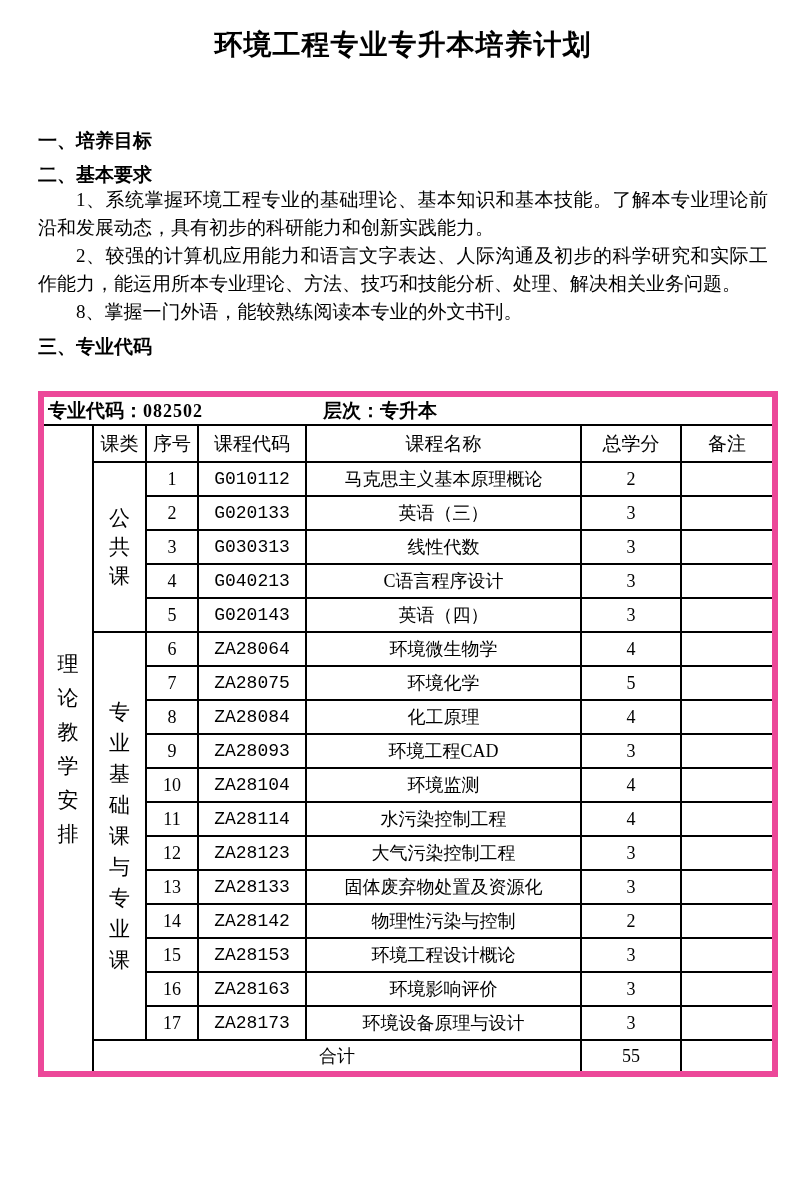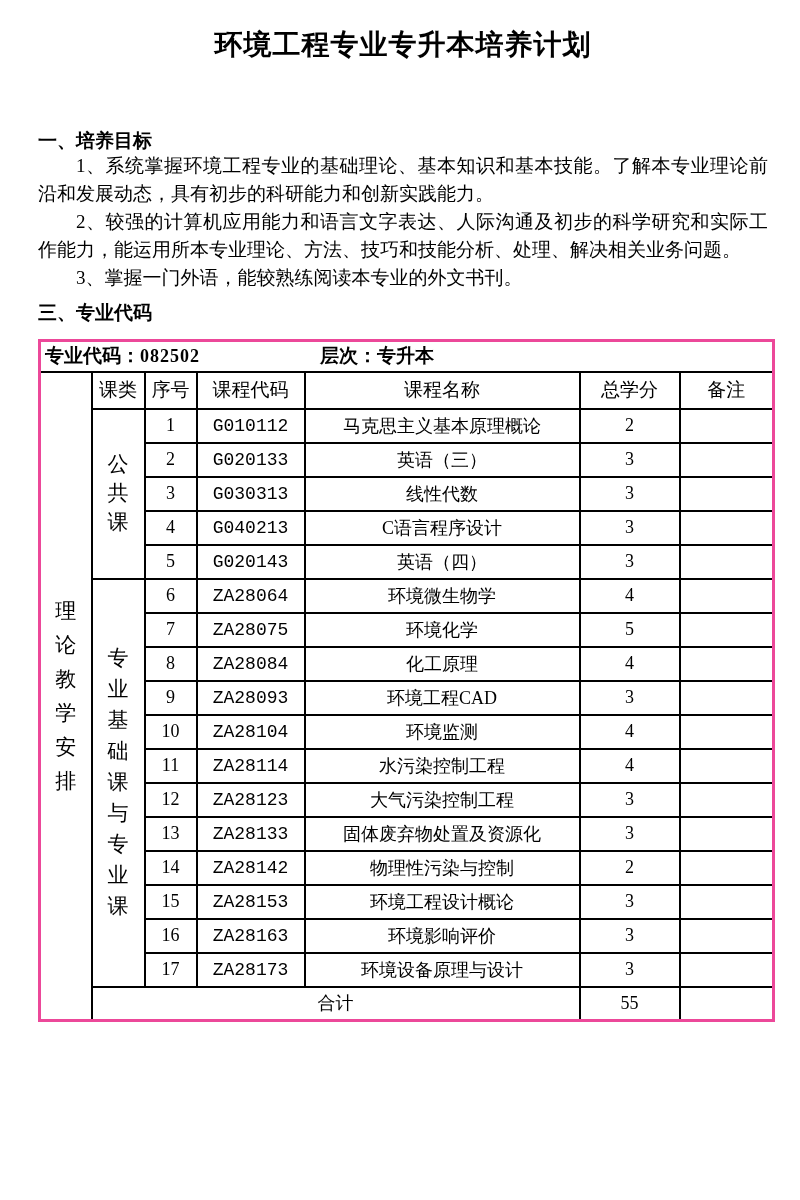--- a/index.html
+++ b/index.html
@@ -27,24 +27,24 @@
   .h2-2 { margin-top: 12px; }
   .h2-3 { margin-top: 10px; }
   p.body {
     margin: 0; font-size: 19px; line-height: 28px;
     text-align: justify; text-indent: 2em;
   }
   .p-after-h { margin-top: 16px; }
   .p-mid { margin-top: 14px; }
 
   table.courses {
-    margin-top: 15px;
+    margin-top: 33px;
     width: 734px; table-layout: fixed;
     border-collapse: collapse;
-    border: 3px solid #ec4899;
+    border: 6px solid #ec4899;
   }
   table.courses td {
     border: 2px solid #000;
     padding: 0; font-size: 18px;
     vertical-align: middle;
   }
   tr.meta td {
     height: 31px; font-weight: bold; font-size: 19px;
     padding-left: 4px; text-align: left;
   }
@@ -71,23 +71,24 @@
 </style>
 </head>
 <body>
 
 <div class="page">
 
   <h1 class="title">环境工程专业专升本培养计划</h1>
 
   <h2 class="h2 h2-1">一、培养目标</h2>
 
+  <h2 class="h2 h2-2">二、基本要求</h2>
   <p class="body p-after-h">1、系统掌握环境工程专业的基础理论、基本知识和基本技能。了解本专业理论前沿和发展动态，具有初步的科研能力和创新实践能力。</p>
   <p class="body p-mid">2、较强的计算机应用能力和语言文字表达、人际沟通及初步的科学研究和实际工作能力，能运用所本专业理论、方法、技巧和技能分析、处理、解决相关业务问题。</p>
-  <p class="body p-mid">3、掌握一门外语，能较熟练阅读本专业的外文书刊。</p>
+  <p class="body p-mid">8、掌握一门外语，能较熟练阅读本专业的外文书刊。</p>
 
   <h2 class="h2 h2-3">三、专业代码</h2>
 
   <table class="courses">
     <colgroup>
       <col style="width:52px">
         <col style="width:53px">
         <col style="width:52px">
       <col style="width:108px">
         <col style="width:275px">

